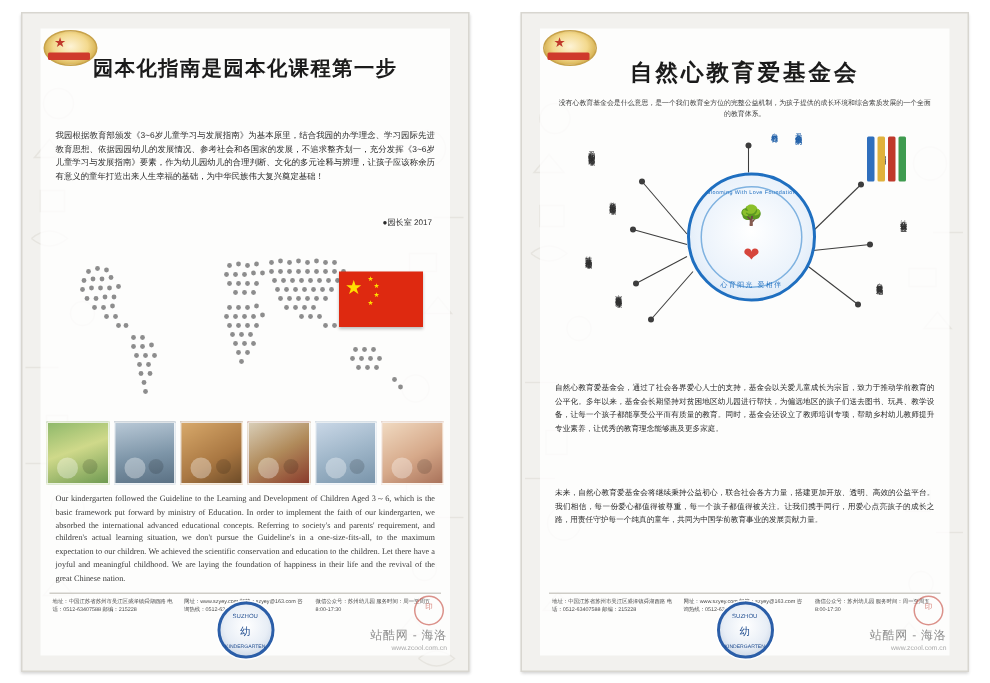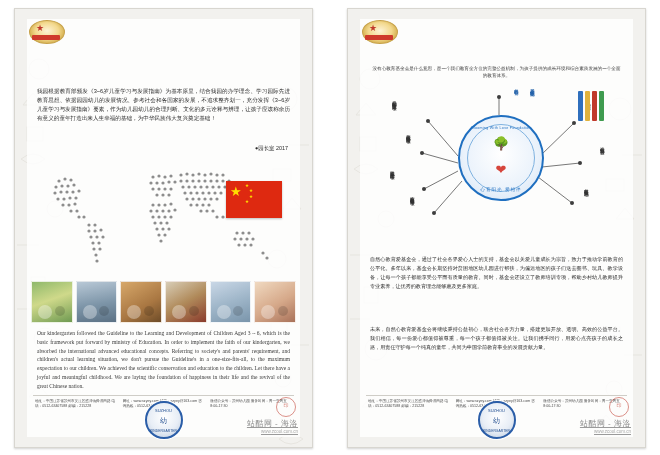--- a/index.html
+++ b/index.html
@@ -247,21 +247,20 @@
   .footer-badge .bi.bot { bottom: 4px; font-size: 3.4px; }
 
   .watermark {
     position: absolute;
     right: 14px;
     bottom: 6px;
     text-align: right;
     color: #9a9a9a;
     font-size: 6px;
     line-height: 1.3;
-    text-decoration: underline;
   }
   .watermark .wm-main { font-size: 8px; color: #8d8d8d; letter-spacing: 0.5px; }
   .watermark .wm-sub { font-size: 4.5px; color: #a8a8a8; }
   .wm-stamp {
     position: absolute;
     right: 16px;
     bottom: 24px;
     width: 18px; height: 18px;
     border-radius: 50%;
     border: 1.5px solid rgba(192,57,43,0.55);
@@ -405,20 +404,21 @@
     </svg>
 
     <div class="paper"></div>
 
     <div class="emblem">
       <span class="ring"></span>
       <span class="star">★</span>
       <span class="bar"></span>
     </div>
 
+    <div class="title-zh">园本化指南是园本化课程第一步</div>
 
     <div class="cn-para">我园根据教育部颁发《3~6岁儿童学习与发展指南》为基本原里，结合我园的办学理念、学习园际先进教育思想、依据园园幼儿的发展情况、参考社会和各国家的发展，不追求整齐划一，充分发挥《3~6岁儿童学习与发展指南》要素，作为幼儿园幼儿的合理判断、文化的多元诠释与辨理，让孩子应该称余历有意义的童年打造出来人生幸福的基础，为中华民族伟大复兴奠定基础！</div>
     <div class="signature">●园长室 2017</div>
 
     <div class="map-wrap">
       <svg width="265" height="118" viewBox="0 0 265 118">
         <g fill="#8d8d8d">
 
           <g>
             <circle cx="28" cy="22" r="1.6"></circle>
@@ -655,20 +655,21 @@
     </svg>
 
     <div class="paper"></div>
 
     <div class="emblem">
       <span class="ring"></span>
       <span class="star">★</span>
       <span class="bar"></span>
     </div>
 
+    <div class="title-zh">自然心教育爱基金会</div>
     <div class="intro-line">没有心教育基金会是什么意思，是一个我们教育全方位的完整公益机制，为孩子提供的成长环境和综合素质发展的一个全面的教育体系。</div>
 
     <div class="diagram">
 
       <svg width="268" height="165" viewBox="0 0 268 165">
         <g stroke="#3d3d3d" stroke-width="0.7" fill="none">
           <path d="M96 75 L66 40"></path>
             <path d="M96 82 L60 72"></path>
           <path d="M96 90 L62 108"></path>
             <path d="M100 100 L72 132"></path>

